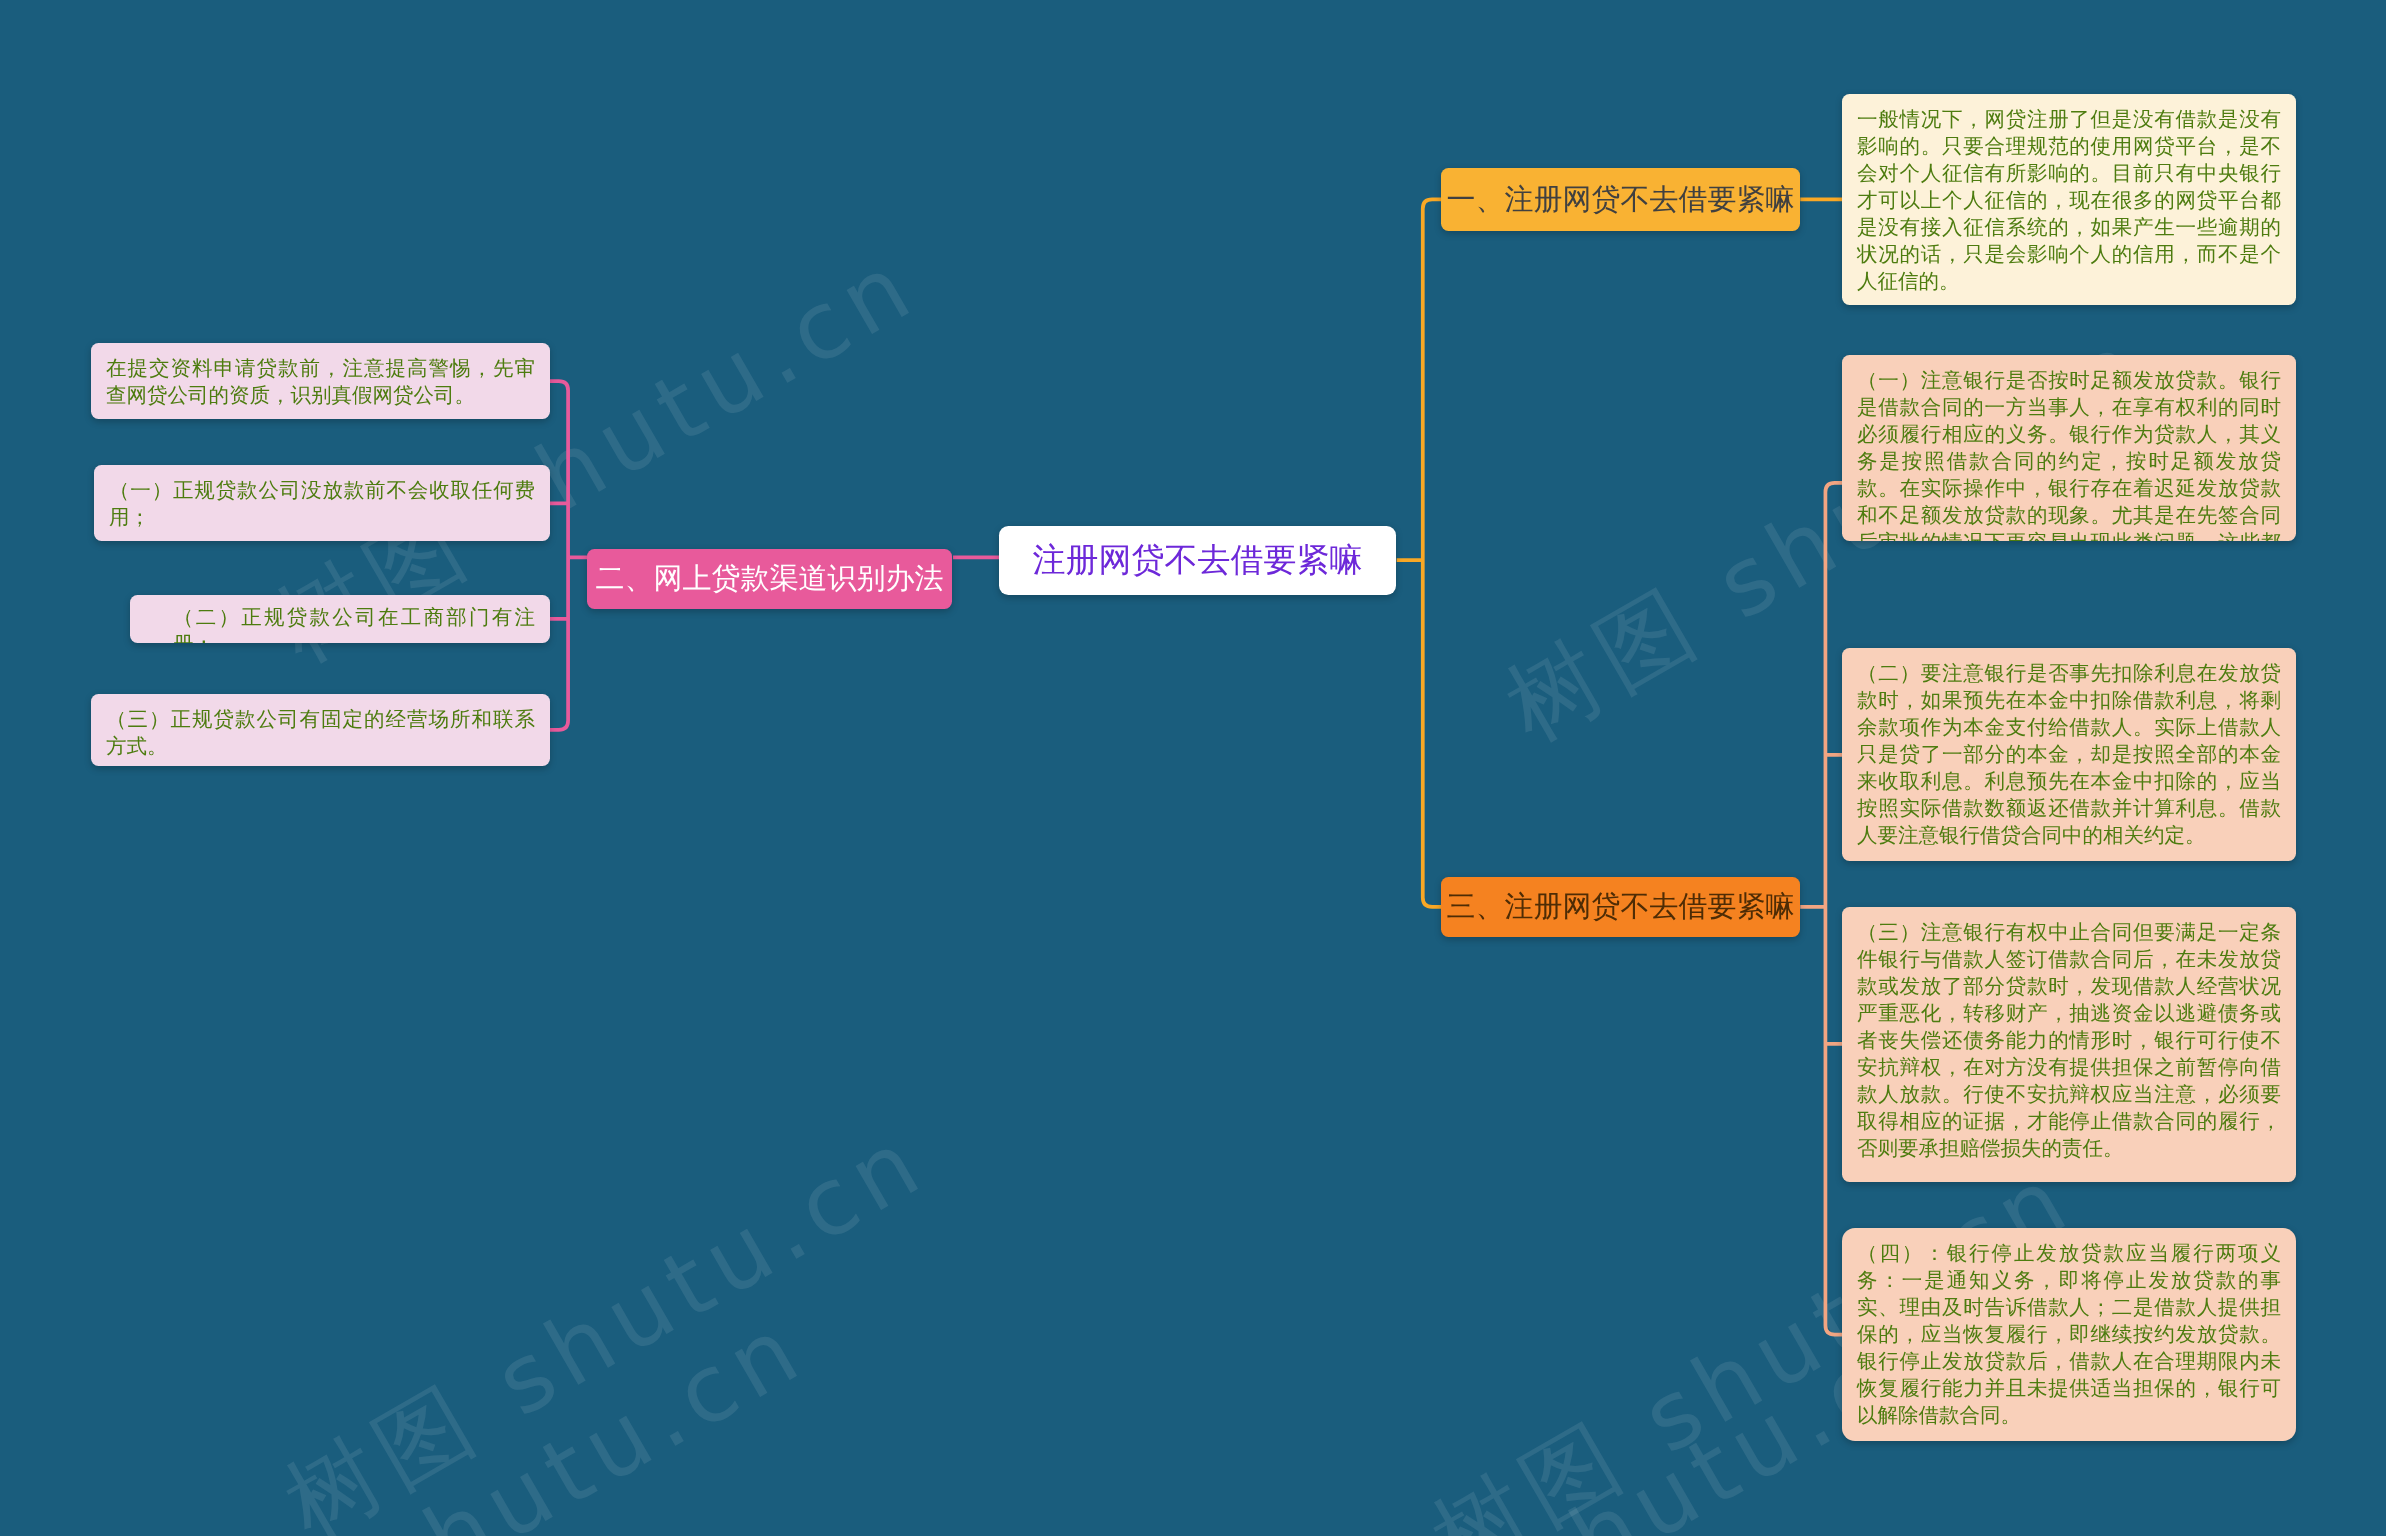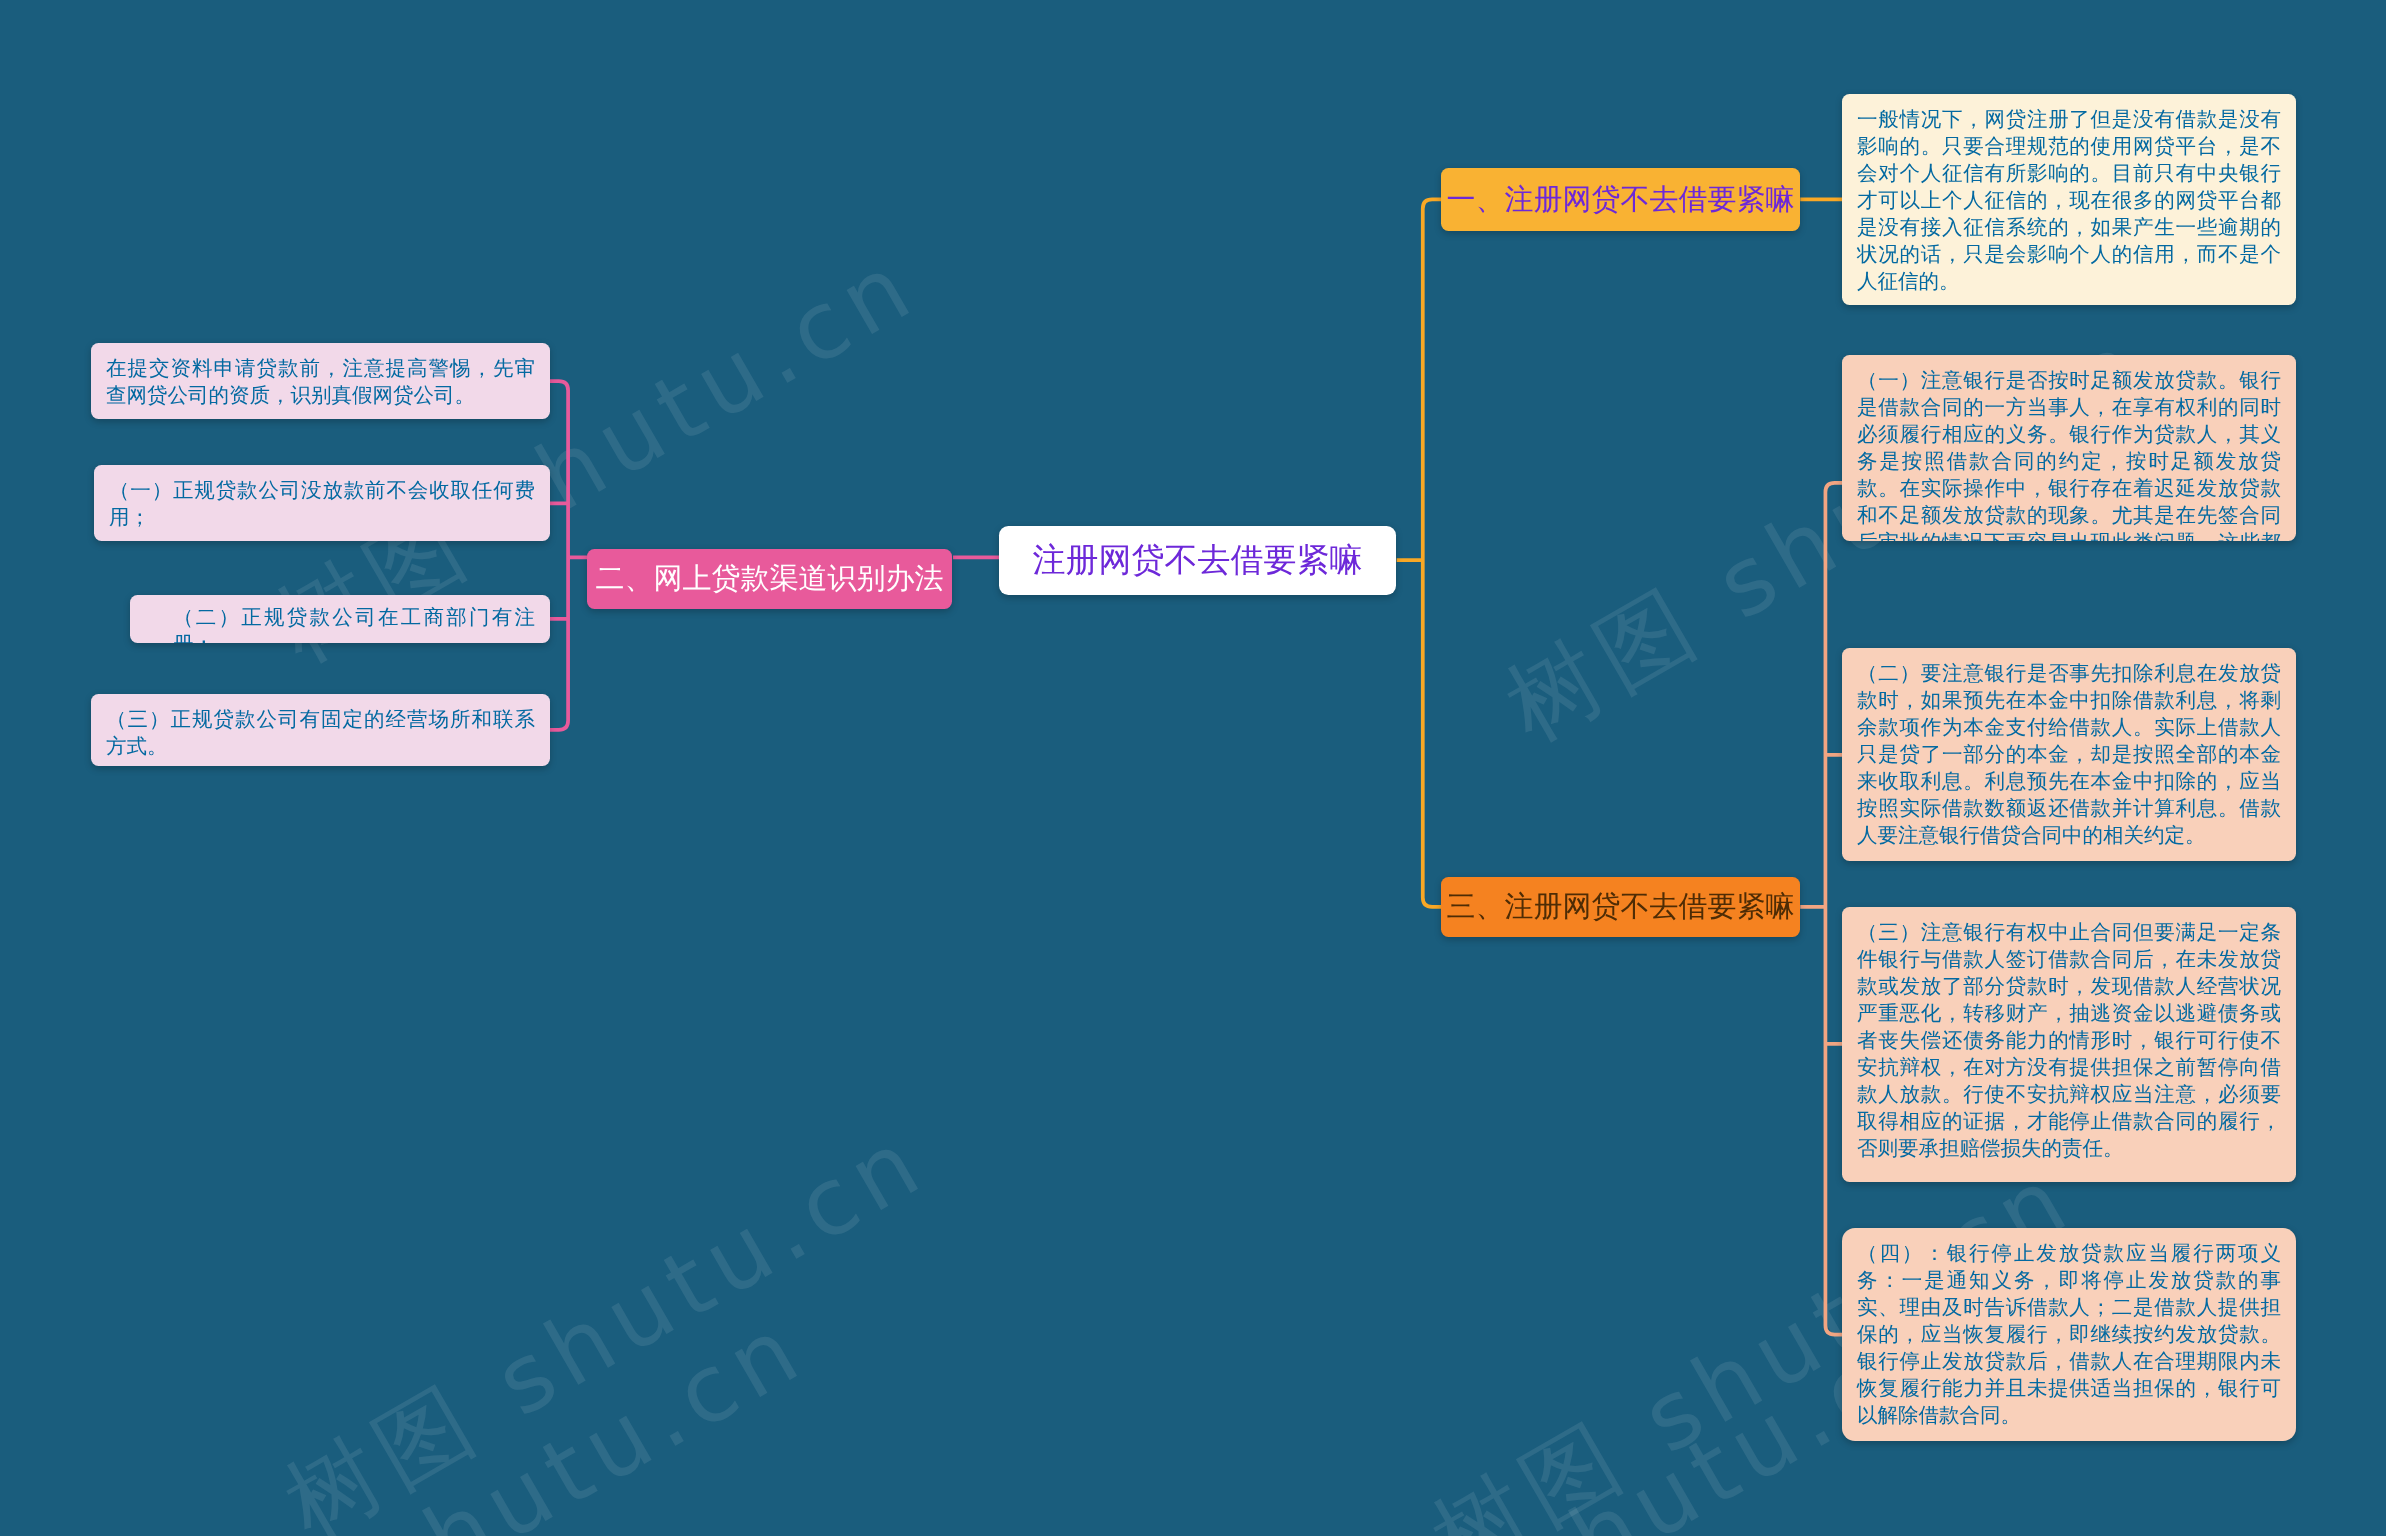--- a/index.html
+++ b/index.html
@@ -52,29 +52,29 @@
     border-radius:9.3px;
   }
 
   .branch {
     display:flex;
     align-items:center;
     justify-content:center;
     font-size:29px;
     border-radius:7.5px;
   }
-  .branch1 { background:#f9b233; color:#6d28d9; }
+  .branch1 { background:#f9b233; color:#404040; }
   .branch2 { background:#e85a9b; color:#ffffff;margin-top:21px; }
   .branch3 { background:#f58220; color:#4e2c05; }
 
   .note {
     font-size:20.5px;
     line-height:27px;
     padding:12px 15px;
-    color:#0369a1;
+    color:#4d7c0f;
     border-radius:7.5px;
     text-align:justify;
     word-break:break-all;
     overflow:hidden;
   }
   .note-cream  { background:#fdf2d9; }
   .note-salmon { background:#f9d0ba; }
   .note-pink   { background:#f2d9e9; }
 
   

